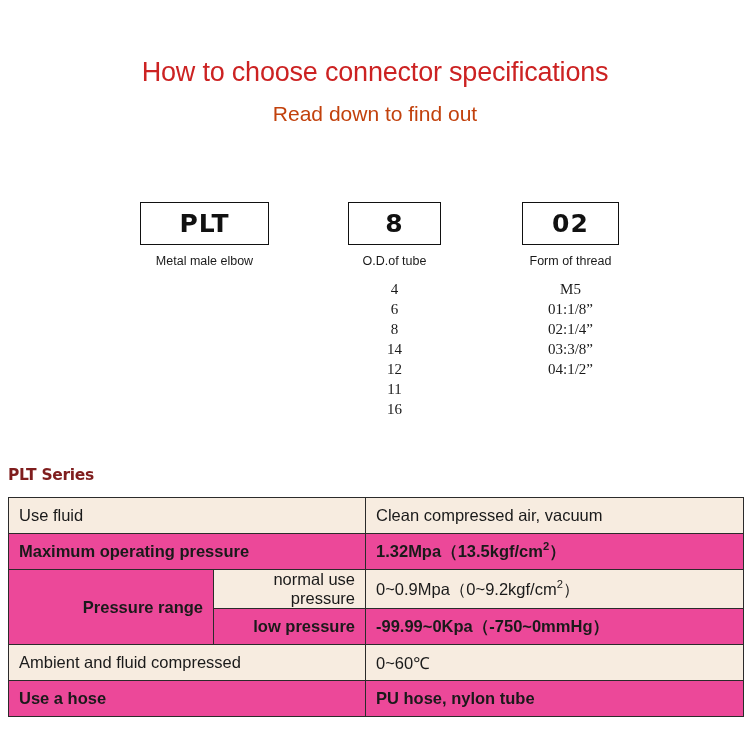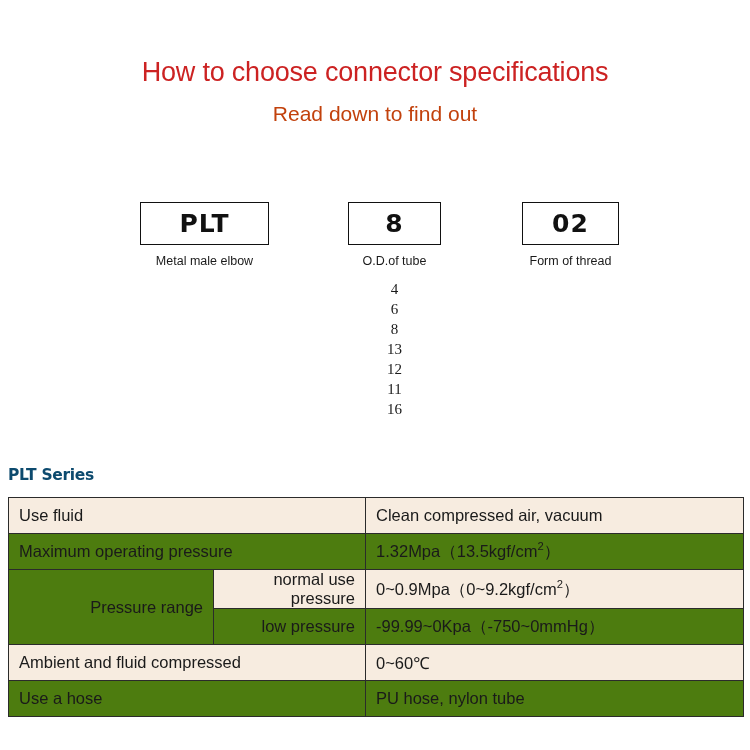--- a/index.html
+++ b/index.html
@@ -90,21 +90,21 @@
   .g-thread { left: 522px; top: 202px; width: 97px; }
 
   
   .series-label {
     position: absolute;
     left: 8px;
     top: 466px;
     font-family: "DejaVu Sans", sans-serif;
     font-size: 15.5px;
     font-weight: 700;
-    color: #0c4a6e;
+    color: #7f1d1d;
     letter-spacing: -0.3px;
   }
 
   .spec-table {
     position: absolute;
     left: 8px;
     top: 497px;
     width: 735px;
     border-collapse: collapse;
     table-layout: fixed;
@@ -112,21 +112,21 @@
   }
   .spec-table td {
     border: 1.1px solid #2b2b2b;
     padding: 0 10px;
     font-size: 16.5px;
     color: #1a1a1a;
     vertical-align: middle;
   }
   .spec-table tr { height: 36px; }
   .tint { background: #f7ece0; }
-  .plain { background: #4d7c0f; }
+  .plain { background: #ec4899; font-weight: bold; }
   .label-cell { text-align: left; }
   .value-cell { text-align: left; }
   .sub-label {
     text-align: right;
     font-size: 12.5px;
     color: #3a3a3a;
   }
   .val-lg { font-size: 18px; }
   .val-md { font-size: 15.5px; }
   .val-sm { font-size: 14.5px; }
@@ -154,32 +154,39 @@
 
   <div class="code-group g-od">
     <div class="code-box">
       <span>8</span>
     </div>
     <div class="code-caption">O.D.of tube</div>
     <div class="code-options">
       <div>4</div>
       <div>6</div>
       <div>8</div>
-      <div>13</div>
+      <div>14</div>
       <div>12</div>
       <div>11</div>
       <div>16</div>
     </div>
   </div>
 
   <div class="code-group g-thread">
     <div class="code-box">
       <span>02</span>
     </div>
     <div class="code-caption">Form of thread</div>
+    <div class="code-options">
+      <div>M5</div>
+      <div>01:1/8”</div>
+      <div>02:1/4”</div>
+      <div>03:3/8”</div>
+      <div>04:1/2”</div>
+    </div>
   </div>
 
 </div>
 
 <div class="series-label">PLT Series</div>
 
 <table class="spec-table">
   <colgroup>
     <col style="width:205px">
     <col style="width:152px">

